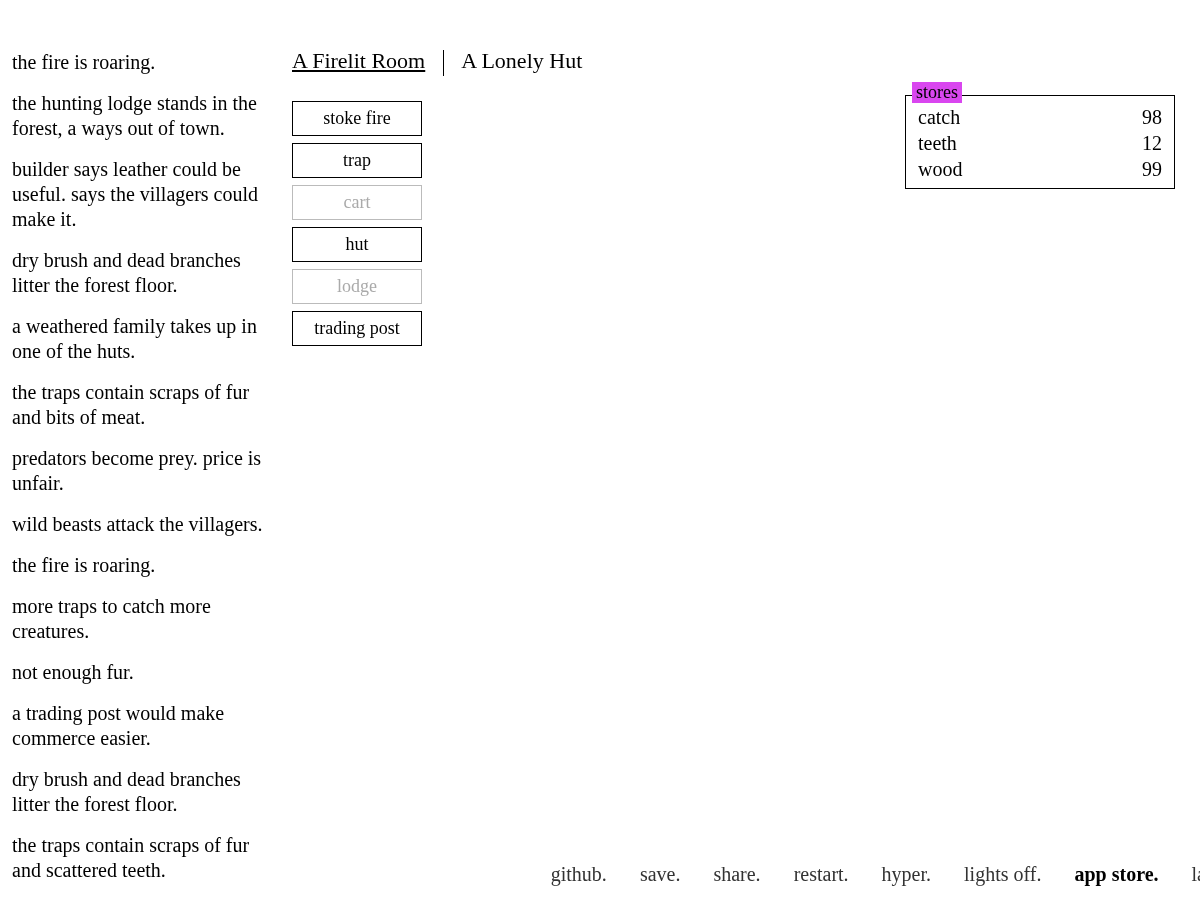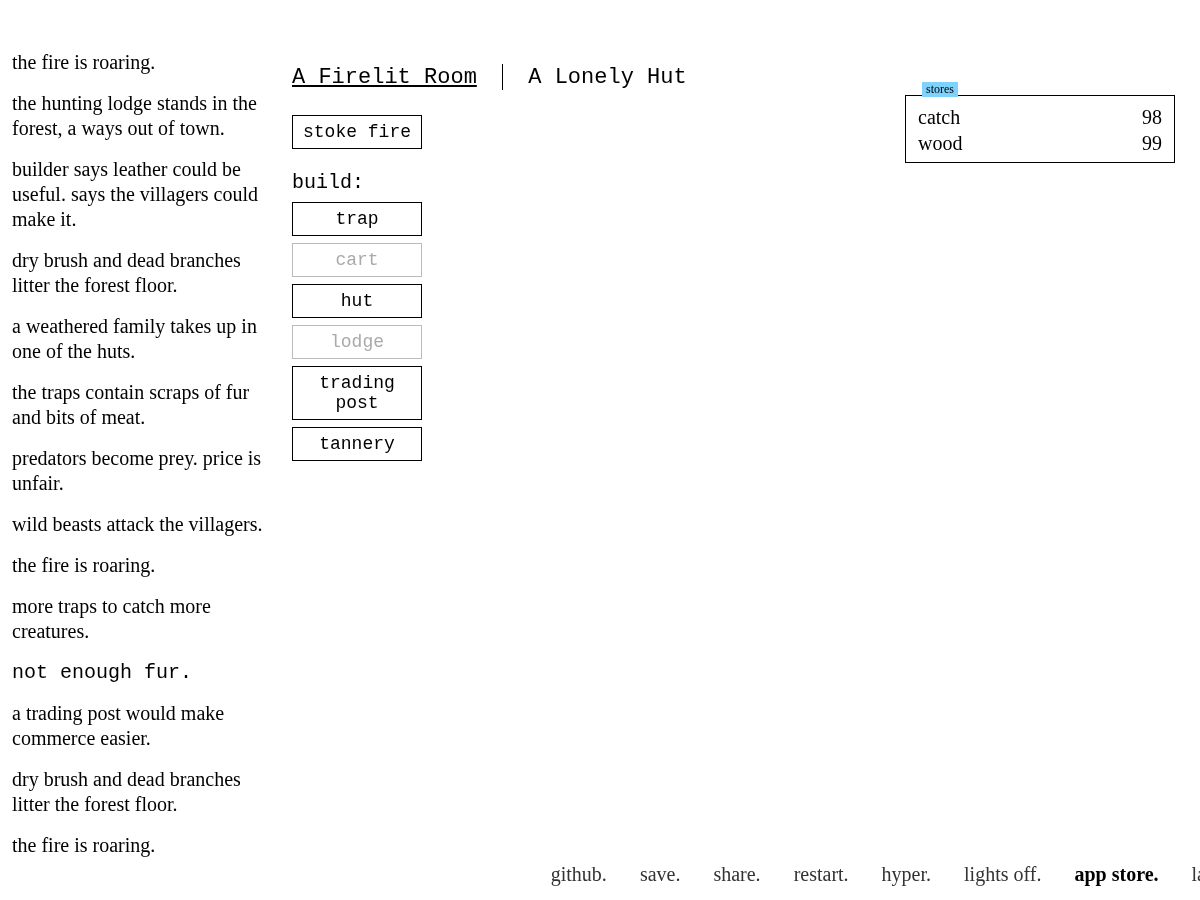--- a/index.html
+++ b/index.html
@@ -25,31 +25,30 @@
     font-size: 20px;
     line-height: 1.25;
   }
   .notifications .msg {
     margin-bottom: 16px;
     color: #000;
   }
   .fade1 { color: #555; }
   .fade2 { color: #777; }
   .fade3 { color: #999; }
-  .fade4 { color: #bbb; font-family: Liberation Mono, monospace; }
+  .fade4 { color: #bbb; }
   .fade5 { color: #ccc; }
   .fade6 { color: #ddd; }
   .fade7 { color: #e8e8e8; }
   
   .main {
     position: absolute;
     left: 292px;
-    top: 64px;
+    top: 48px;
     width: 600px;
-    font-family: Liberation Mono, monospace;
   }
   .tabs {
     font-size: 22px;
     margin-bottom: 25px;
   }
   .tab {
     display: inline-block;
     cursor: pointer;
   }
   .tab.active { text-decoration: underline; }
@@ -91,24 +90,24 @@
   }
   .stores {
     border: 1px solid #000;
     position: relative;
     padding: 8px 12px 6px 12px;
     font-size: 20px;
   }
   .stores-title {
     position: absolute;
     top: -14px;
-    left: 16px;
-    background: #7dd3fc;
+    left: 6px;
+    background: #d946ef;
     padding: 0 4px;
-    font-size: 12px;
+    font-size: 18px;
   }
   .store-row {
     display: flex;
     justify-content: space-between;
     line-height: 1.3;
   }
   
   .menu {
     position: absolute;
     left: 0;
@@ -139,49 +138,52 @@
     <div class="msg fade1">dry brush and dead branches litter the forest floor.</div>
     <div class="msg fade1">a weathered family takes up in one of the huts.</div>
     <div class="msg fade1">the traps contain scraps of fur and bits of meat.</div>
     <div class="msg fade2">predators become prey. price is unfair.</div>
     <div class="msg fade2">wild beasts attack the villagers.</div>
     <div class="msg fade3">the fire is roaring.</div>
     <div class="msg fade3">more traps to catch more creatures.</div>
     <div class="msg fade4">not enough fur.</div>
     <div class="msg fade5">a trading post would make commerce easier.</div>
     <div class="msg fade5">dry brush and dead branches litter the forest floor.</div>
+    <div class="msg fade6">the traps contain scraps of fur and scattered teeth.</div>
     <div class="msg fade7">the fire is roaring.</div>
 
   </div>
 
   <div class="main">
     <div class="tabs">
       <span class="tab active">A Firelit Room</span>
       <span class="tab-sep"></span>
       <span class="tab">A Lonely Hut</span>
     </div>
 
     <button class="btn">stoke fire</button>
 
-    <div class="section-label">build:</div>
 
     <button class="btn">trap</button>
     <button class="btn disabled">cart</button>
     <button class="btn">hut</button>
     <button class="btn disabled">lodge</button>
     <button class="btn">trading post</button>
-    <button class="btn">tannery</button>
   </div>
 
   <div class="stores-wrap">
     <div class="stores">
       <div class="stores-title">stores</div>
       <div class="store-row">
         <span>catch</span>
         <span>98</span>
+      </div>
+      <div class="store-row">
+        <span>teeth</span>
+        <span>12</span>
       </div>
       <div class="store-row">
         <span>wood</span>
         <span>99</span>
       </div>
     </div>
   </div>
 
   <div class="menu">
     <span class="mitem">github.</span>

